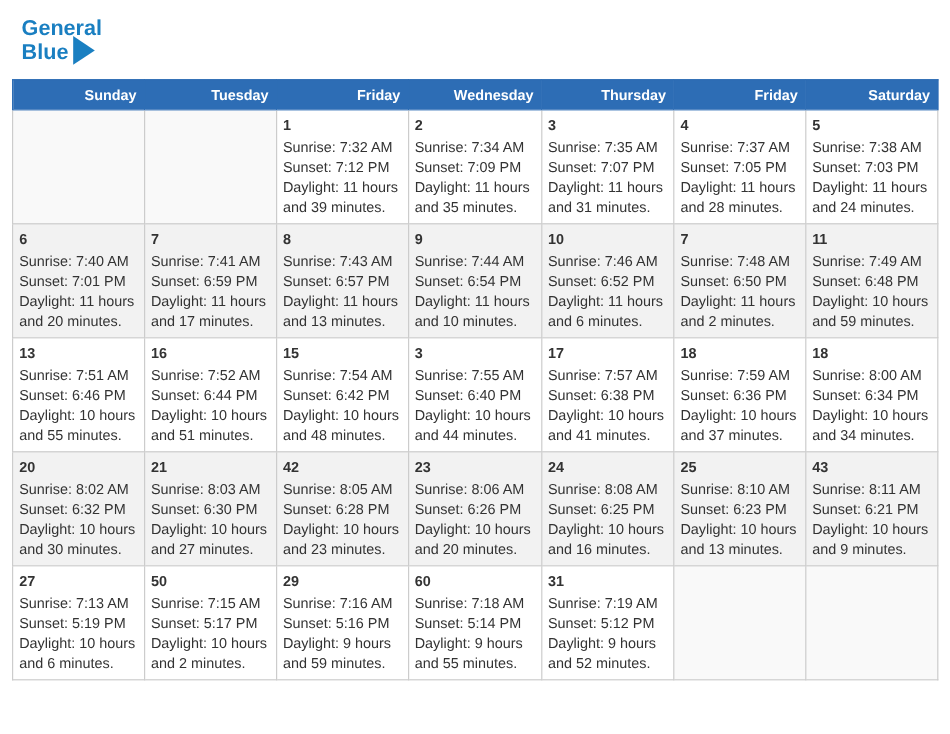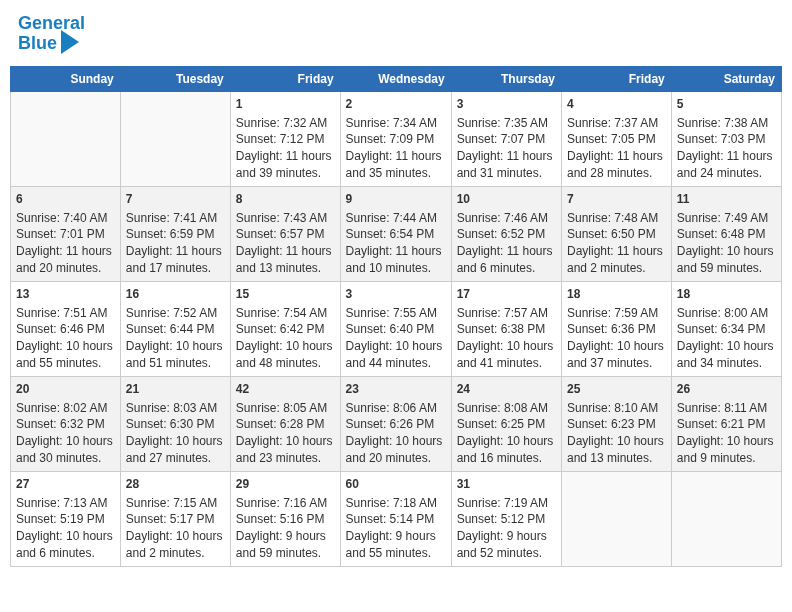--- a/index.html
+++ b/index.html
@@ -235,31 +235,31 @@
         </td>
         <td>
           <span class="day-num">24</span>
           <div class="day-info">Sunrise: 8:08 AM<br>Sunset: 6:25 PM<br>Daylight: 10 hours and 16 minutes.</div>
         </td>
         <td>
           <span class="day-num">25</span>
           <div class="day-info">Sunrise: 8:10 AM<br>Sunset: 6:23 PM<br>Daylight: 10 hours and 13 minutes.</div>
         </td>
         <td>
-          <span class="day-num">26</span>
+          <span class="day-num">43</span>
           <div class="day-info">Sunrise: 8:11 AM<br>Sunset: 6:21 PM<br>Daylight: 10 hours and 9 minutes.</div>
         </td>
       </tr>
       <tr>
         <td>
           <span class="day-num">27</span>
           <div class="day-info">Sunrise: 7:13 AM<br>Sunset: 5:19 PM<br>Daylight: 10 hours and 6 minutes.</div>
         </td>
         <td>
-          <span class="day-num">28</span>
+          <span class="day-num">50</span>
           <div class="day-info">Sunrise: 7:15 AM<br>Sunset: 5:17 PM<br>Daylight: 10 hours and 2 minutes.</div>
         </td>
         <td>
           <span class="day-num">29</span>
           <div class="day-info">Sunrise: 7:16 AM<br>Sunset: 5:16 PM<br>Daylight: 9 hours and 59 minutes.</div>
         </td>
         <td>
           <span class="day-num">60</span>
           <div class="day-info">Sunrise: 7:18 AM<br>Sunset: 5:14 PM<br>Daylight: 9 hours and 55 minutes.</div>
         </td>

